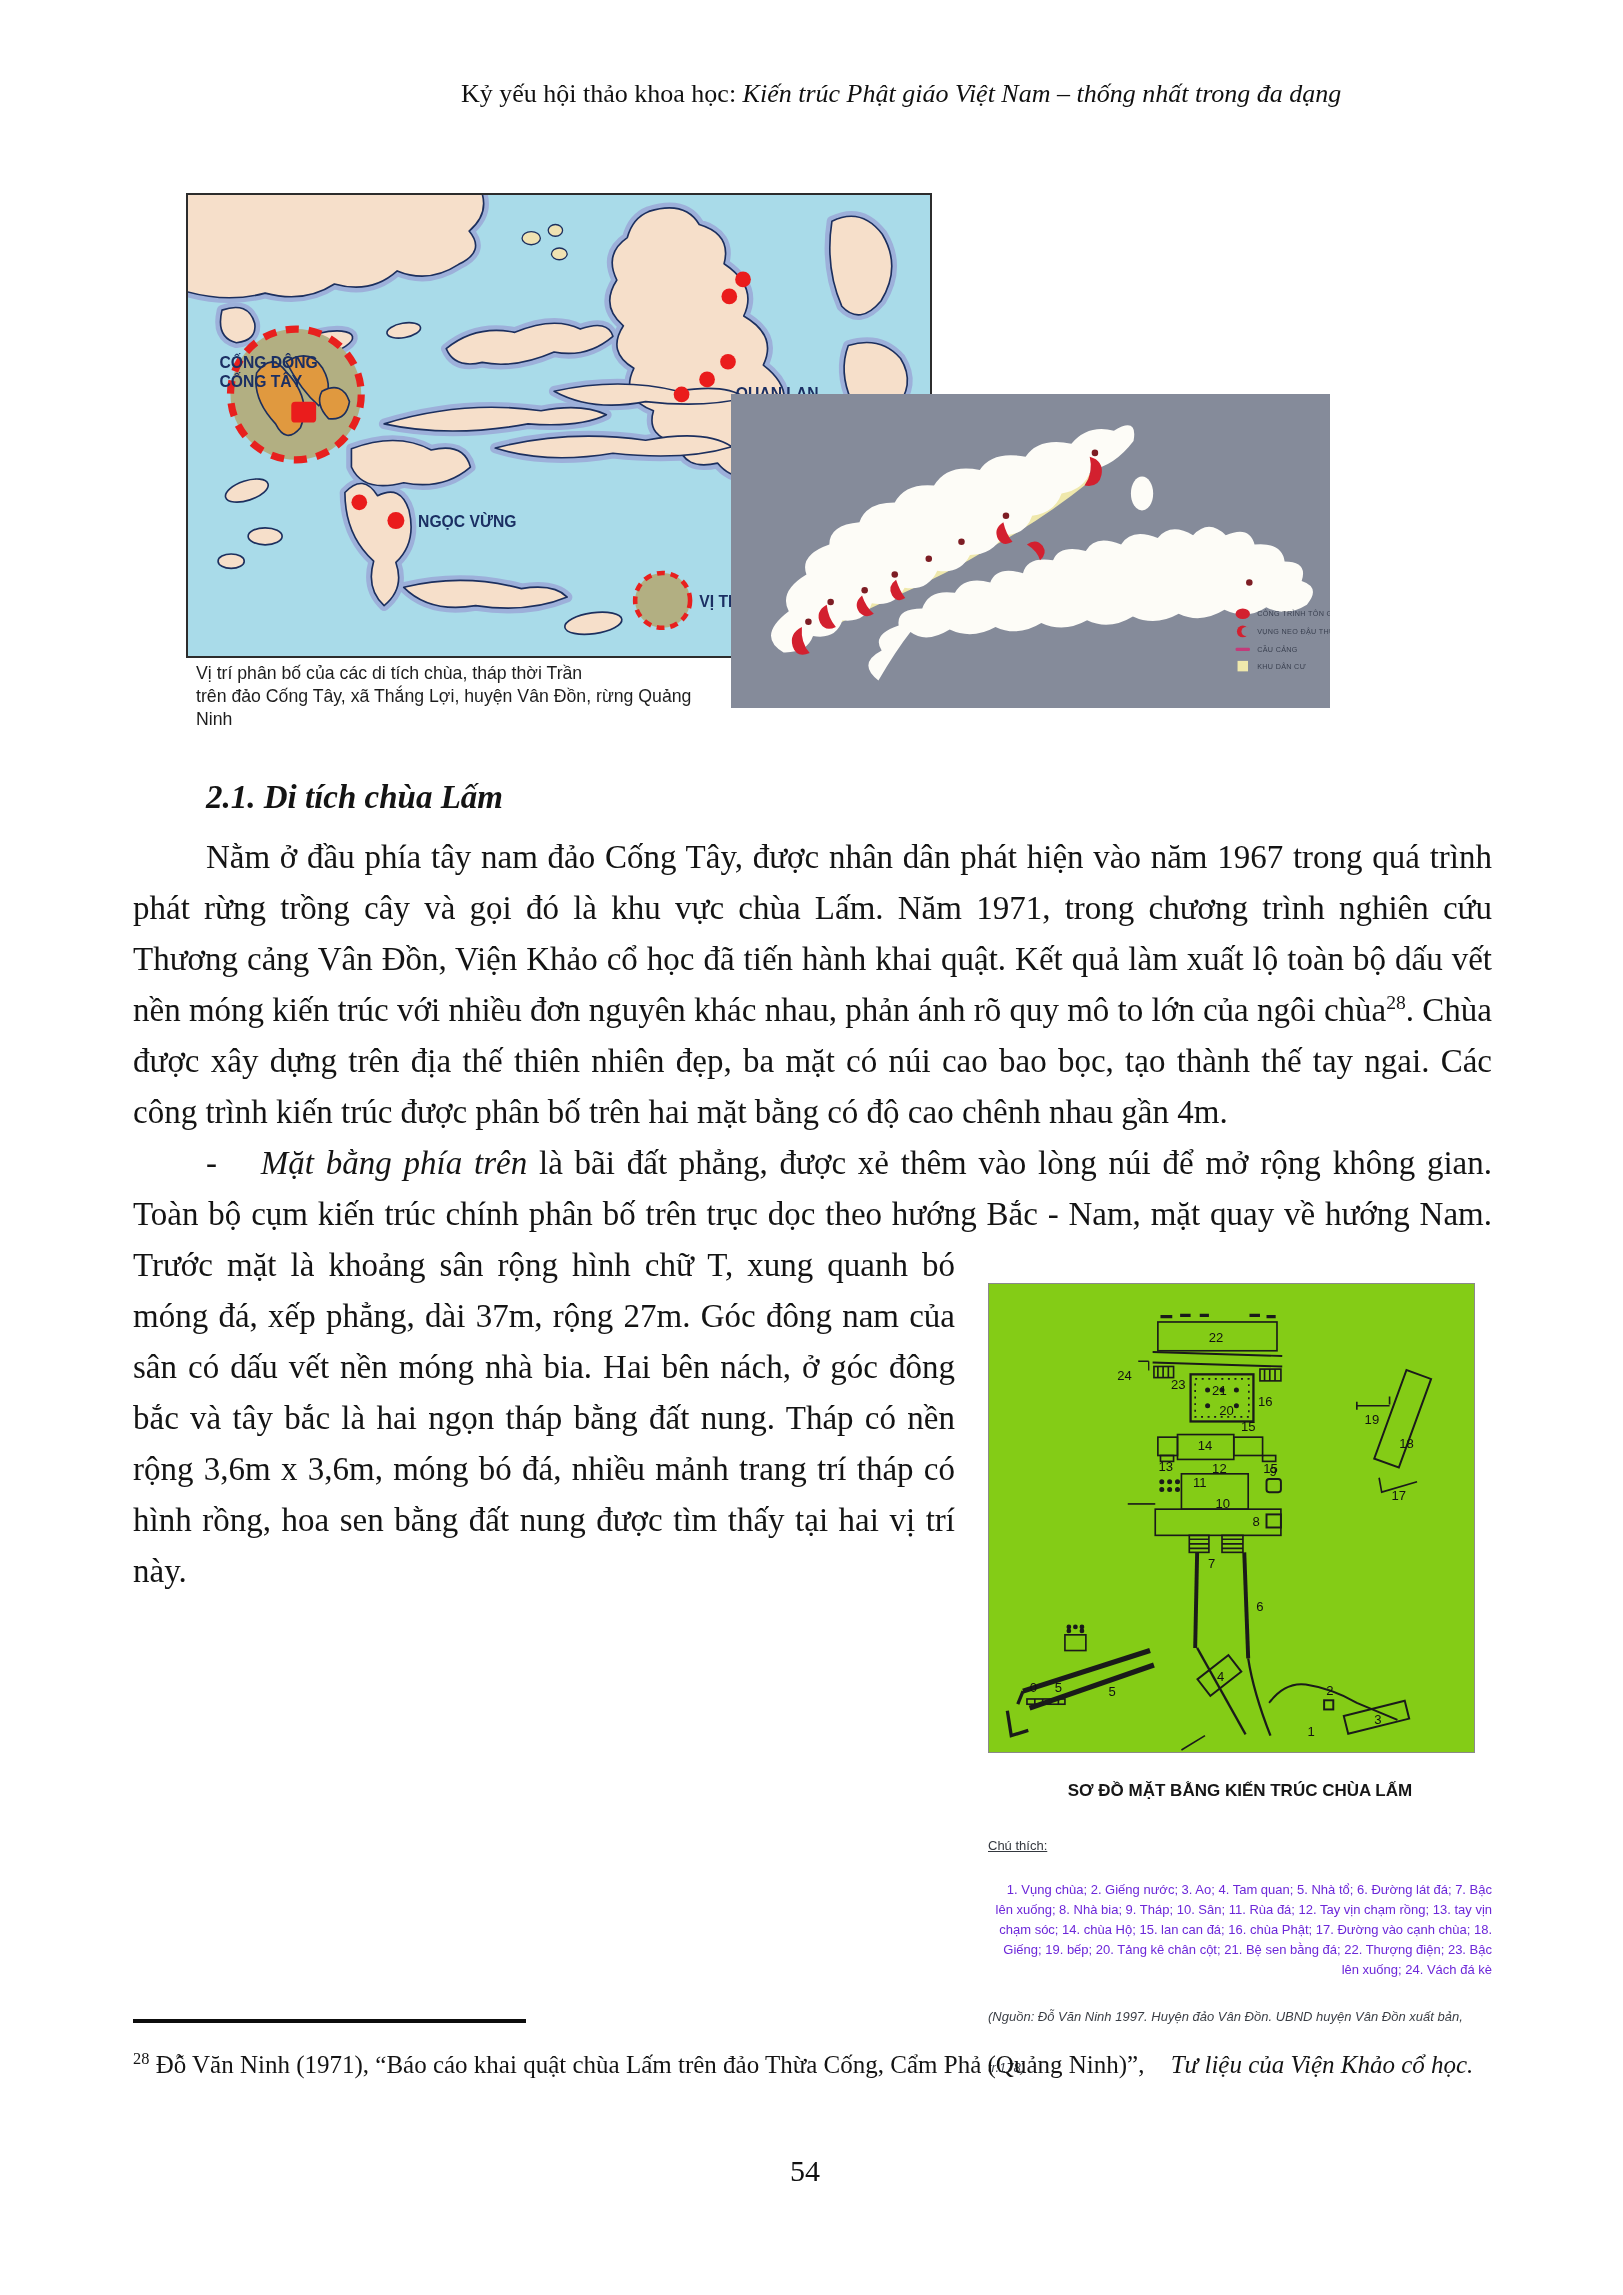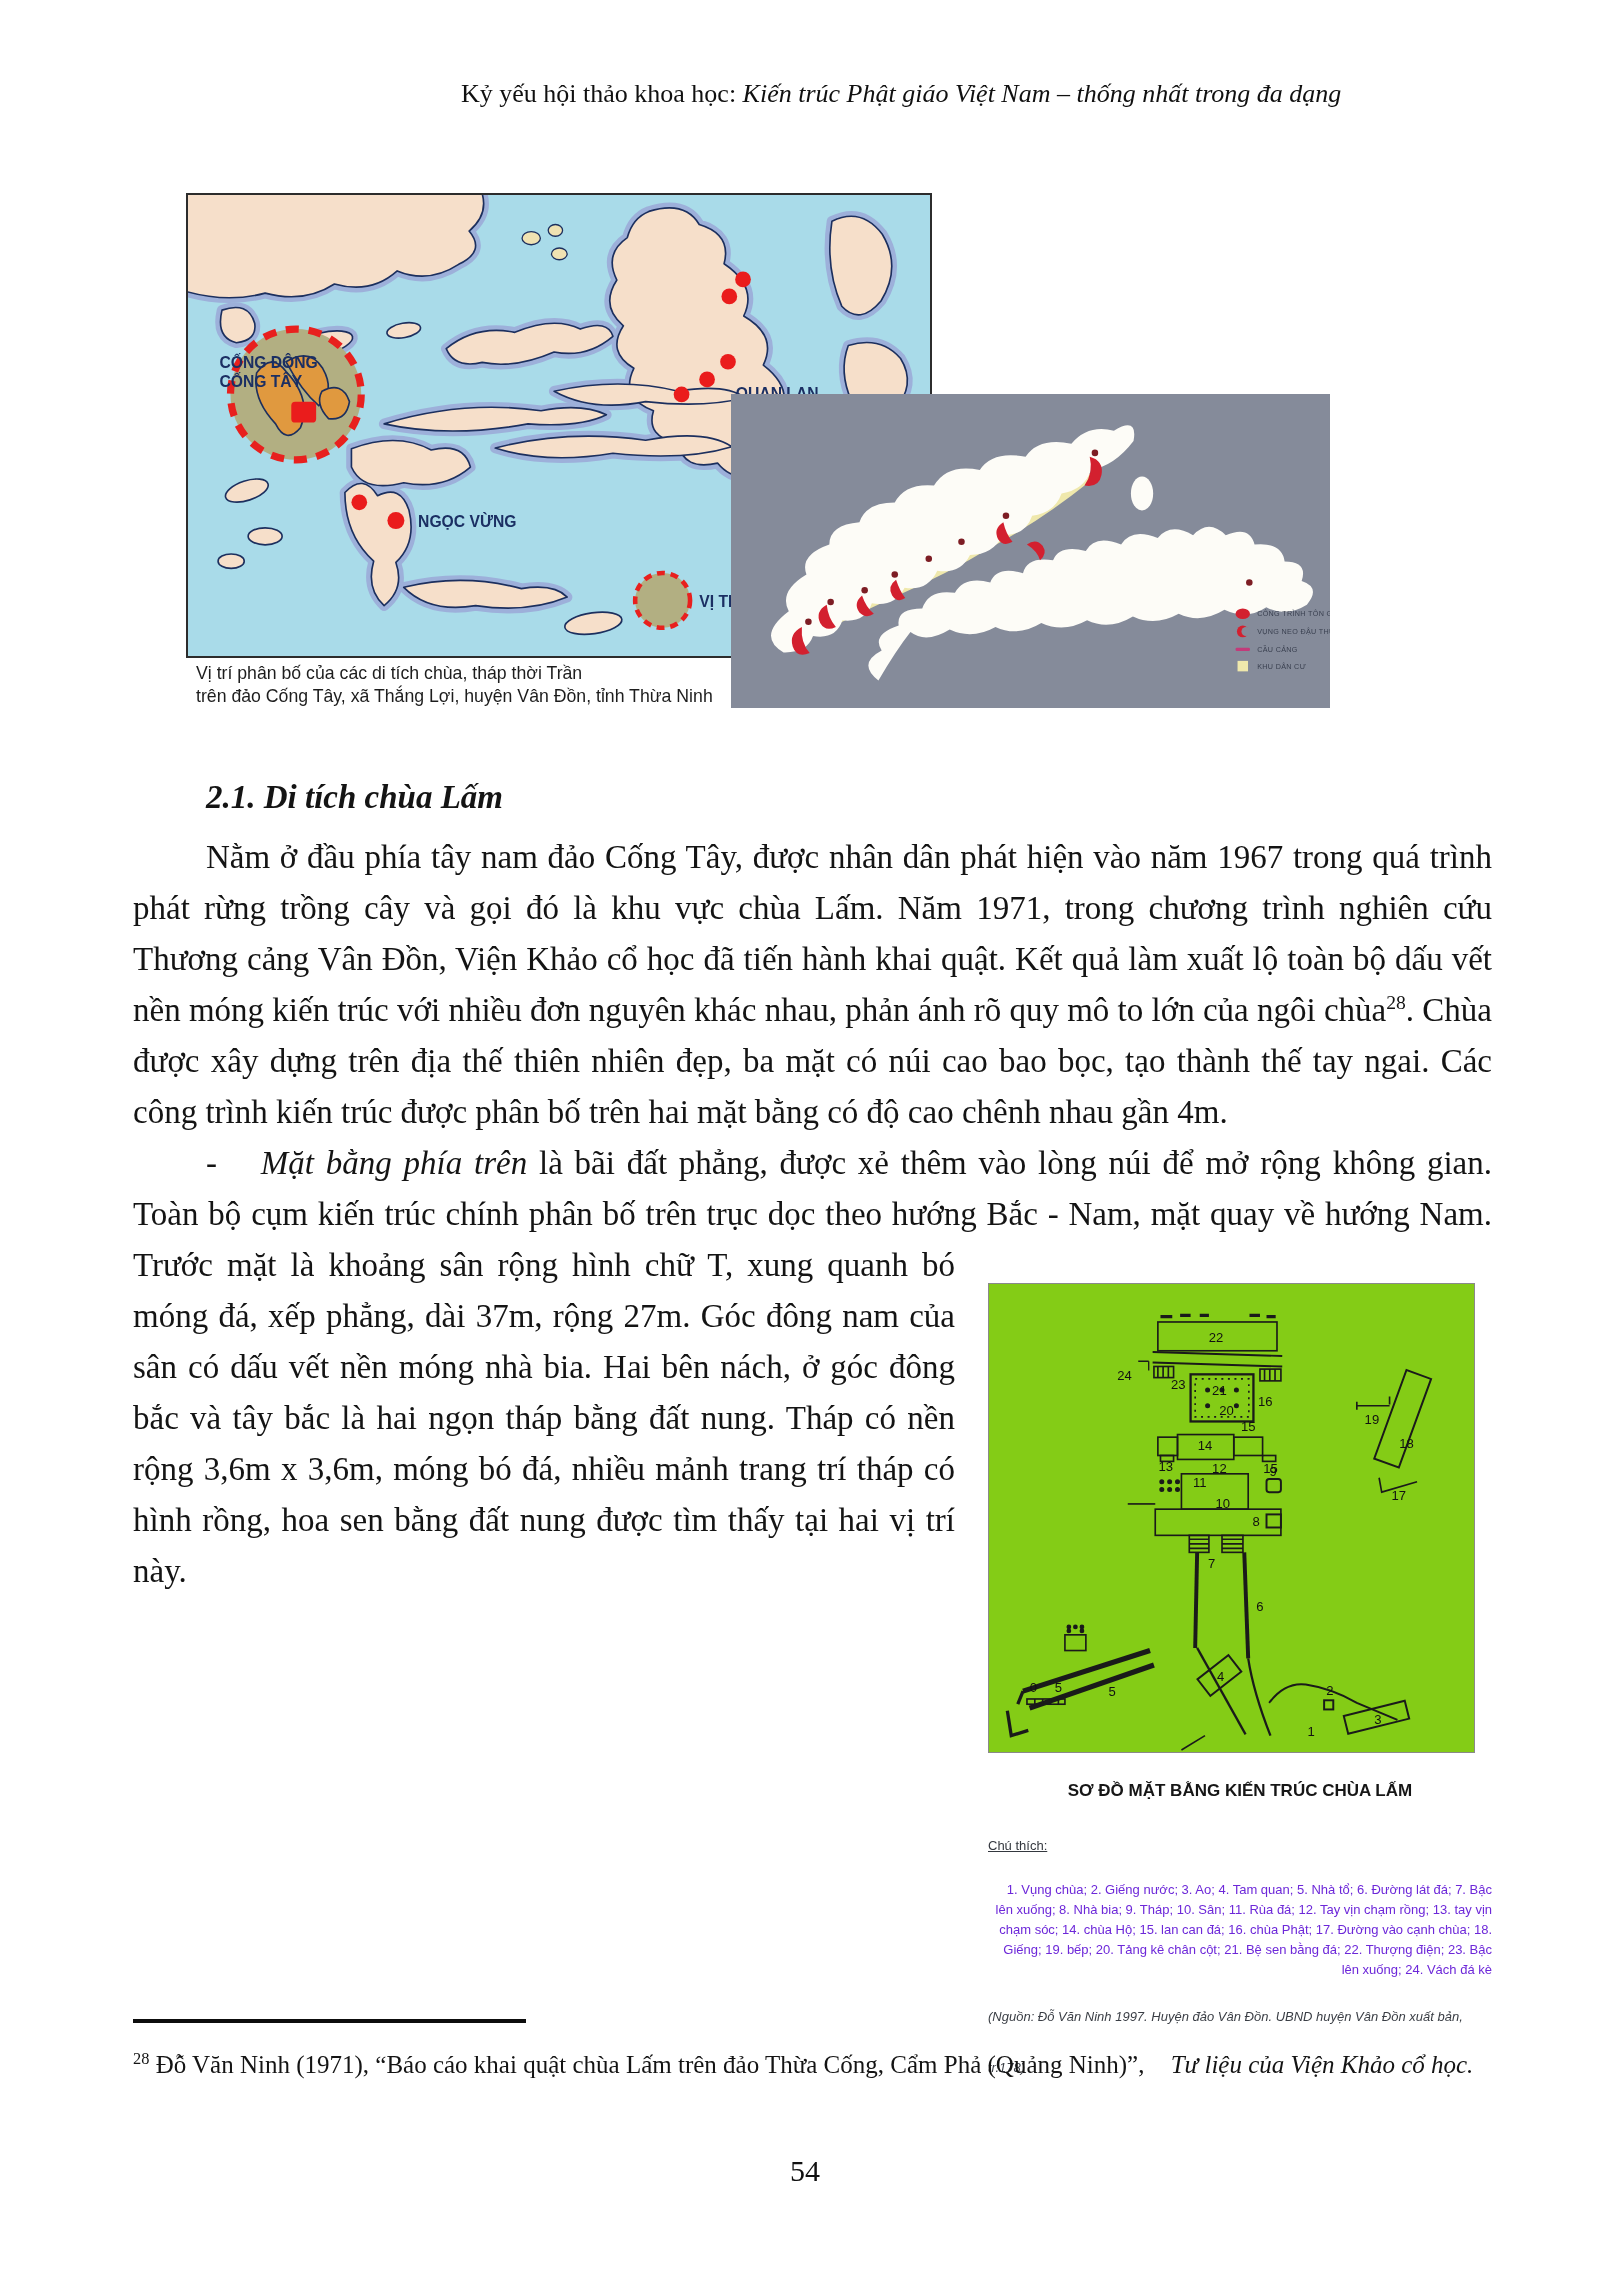--- a/index.html
+++ b/index.html
@@ -180,21 +180,21 @@
         <text class="m2leg" x="804" y="340">CÔNG TRÌNH TÔN GIÁO</text>
         <text class="m2leg" x="804" y="367">VỤNG NEO ĐẬU THUYỀN</text>
         <text class="m2leg" x="804" y="394">CẦU CẢNG</text>
         <text class="m2leg" x="804" y="420">KHU DÂN CƯ</text>
       </g>
     </svg>
   </div>
 
   <div class="map-caption">
     <div>Vị trí phân bố của các di tích chùa, tháp thời Trần</div>
-    <div>trên đảo Cống Tây, xã Thắng Lợi, huyện Vân Đồn, tỉnh Thừa Ninh</div>
+    <div>trên đảo Cống Tây, xã Thắng Lợi, huyện Vân Đồn, rừng Quảng Ninh</div>
   </div>
 
   <div class="bodyflow">
     <p class="heading">2.1. Di tích chùa Lấm</p>
 
     <p class="para"><span>Nằm ở đầu phía tây nam đảo Cống Tây, được nhân dân phát hiện vào năm 1967 trong quá trình phát rừng trồng cây và gọi đó là khu vực chùa Lấm. Năm 1971, trong chương trình nghiên cứu Thương cảng Vân Đồn, Viện Khảo cổ học đã tiến hành khai quật. Kết quả làm xuất lộ toàn bộ dấu vết nền móng kiến trúc với nhiều đơn nguyên khác nhau, phản ánh rõ quy mô to lớn của ngôi chùa</span><sup class="fn">28</sup><span>. Chùa được xây dựng trên địa thế thiên nhiên đẹp, ba mặt có núi cao bao bọc, tạo thành thế tay ngai. Các công trình kiến trúc được phân bố trên hai mặt bằng có độ cao chênh nhau gần 4m.</span></p>
 
     <p class="para"><span>- </span><span class="it">Mặt bằng phía trên</span><span> là bãi đất phẳng, được xẻ thêm vào lòng núi để mở rộng không gian. Toàn bộ cụm kiến trúc chính phân bố trên trục dọc theo hướng Bắc - Nam, </span><span class="plan-float">
         <span class="planbox" style="display:block">
           <svg viewBox="0 0 741 715" style="font-size:50px">

